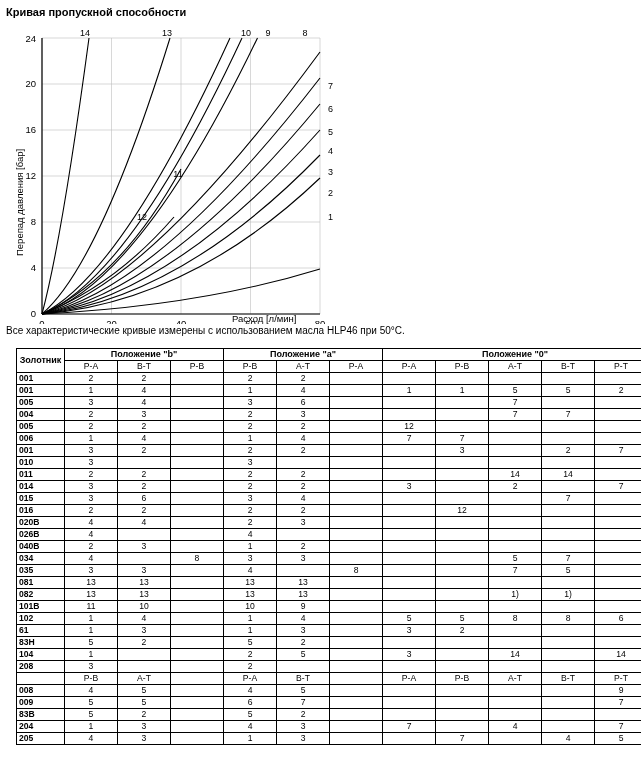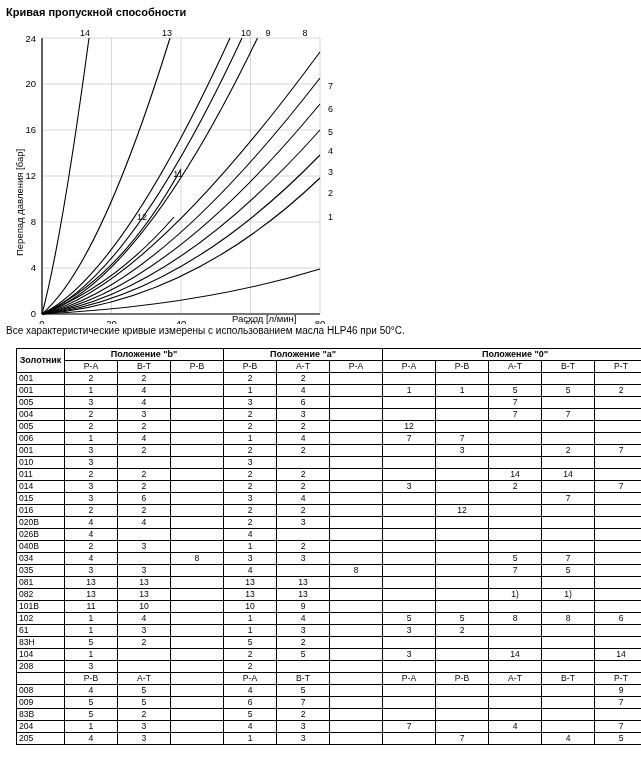--- a/index.html
+++ b/index.html
@@ -4,21 +4,21 @@
 <style>
   html,body{margin:0;padding:0;background:#ffffff;}
   body{width:641px;height:780px;font-family:"Liberation Sans",sans-serif;color:#000;}
   .page{position:relative;width:641px;height:780px;overflow:hidden;border-radius:18px;}
   .title{position:absolute;left:6px;top:6px;font-size:11px;font-weight:bold;}
   .chart-wrap{position:absolute;left:0px;top:24px;width:641px;height:300px;}
   .note{position:absolute;left:6px;top:325px;font-size:10px;}
   .tbl-wrap{position:absolute;left:6px;top:348px;width:629px;margin-left:10px;}
   table{border-collapse:collapse;font-size:8.6px;width:629px;table-layout:fixed;}
   td,th{border:1px solid #000;height:11px;line-height:11px;padding:0 2px;text-align:center;font-weight:normal;}
-  td.lbl{text-align:left;font-weight:normal;}
+  td.lbl{text-align:left;font-weight:bold;}
   th.grp{font-weight:bold;font-size:9px;}
   th.sub{font-weight:normal;font-size:8.6px;}
   td.sub{font-weight:normal;font-size:8.6px;}
   .axis-label-y{position:absolute;font-size:9.5px;transform:rotate(-90deg);transform-origin:left top;white-space:nowrap;}
   .axis-label-x{position:absolute;font-size:9.5px;white-space:nowrap;margin-top:8px;}
   svg{display:block;}
   .crv{fill:none;stroke:#000;stroke-width:1.1;}
   .ax{stroke:#000;stroke-width:1.2;fill:none;}
   .grid{stroke:#bdbdbd;stroke-width:.6;}
   .tk{font-size:9.5px;font-family:"Liberation Sans",sans-serif;}

